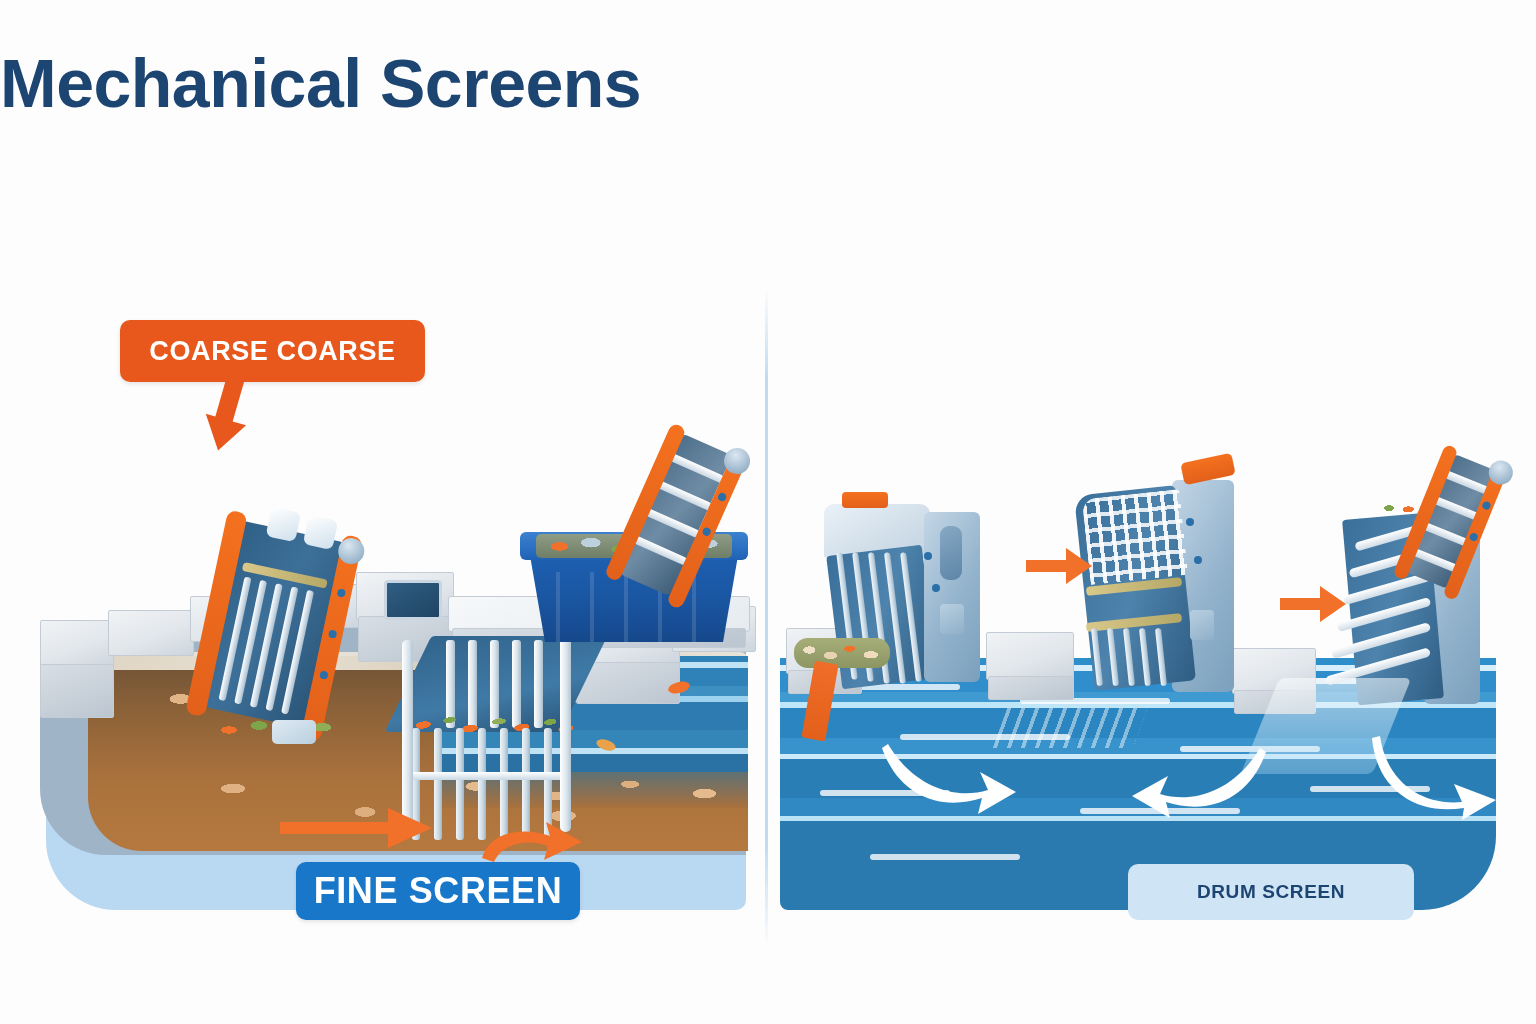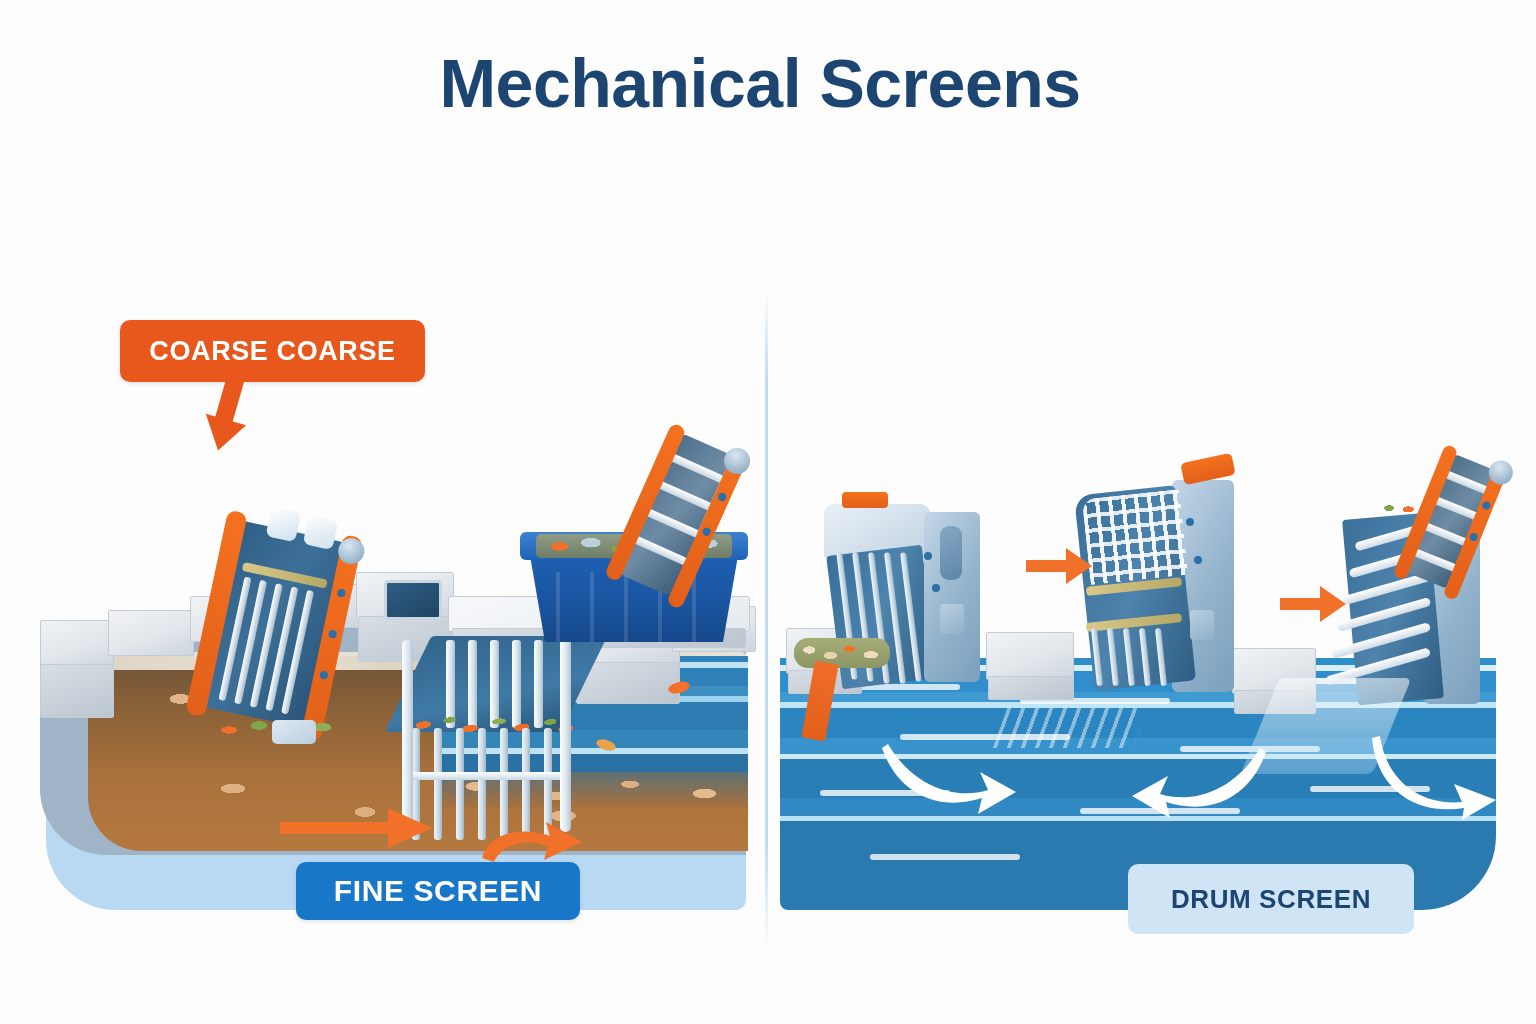--- a/index.html
+++ b/index.html
@@ -15,21 +15,20 @@
     overflow: hidden;
     font-family: "Liberation Sans", sans-serif;
   }
 
   
   #title-block {
     position: absolute;
     top: 48px;
     left: 0;
     width: 1520px;
-    text-align: center;
   }
   #main-title {
     font-size: 68px;
     font-weight: bold;
     color: #1d4572;
     letter-spacing: -0.5px;
     line-height: 1.05;
     margin: 0;
   }
   #sub-title {
@@ -371,36 +370,36 @@
     background: #e8581c;
     color: #ffffff;
     font-size: 27px;
     box-shadow: 0 2px 4px rgba(0,0,0,.10);
   }
   #badge-fine {
     left: 296px; top: 862px;
     width: 284px; height: 58px;
     background: #1877c9;
     color: #ffffff;
-    font-size: 30px;
+    font-size: 36px;
     box-shadow: 0 2px 4px rgba(0,0,0,.10);
   }
   #badge-bar {
     left: 818px; top: 864px;
     width: 236px; height: 54px;
     background: #cfe4f5;
     color: #1d4572;
     font-size: 25px;
   }
   #badge-drum {
     left: 1128px; top: 864px;
-    width: 286px; height: 70px;
+    width: 286px; height: 56px;
     background: #cfe4f5;
     color: #1d4572;
-    font-size: 26px;
+    font-size: 19px;
     justify-content: center;
   }
 </style>
 </head>
 <body>
 
 <div id="canvas">
 
   <div id="title-block">
     <div id="main-title">Mechanical Screens</div>

